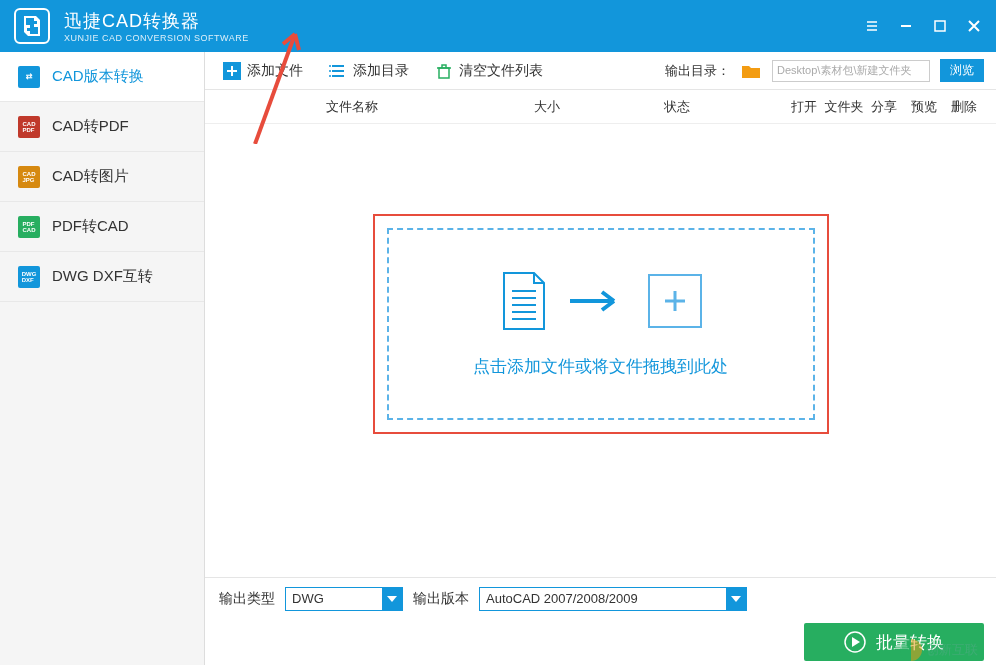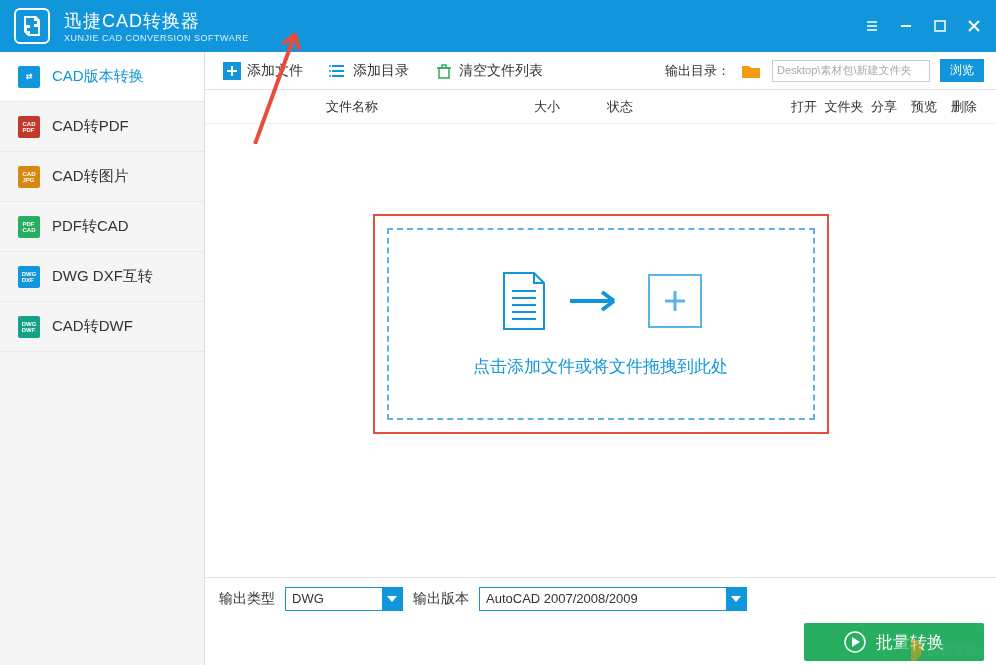--- a/index.html
+++ b/index.html
@@ -24,21 +24,21 @@
 .tool-icon { width: 18px; height: 18px; display: flex; align-items: center; justify-content: center; }
 .tool-icon svg { width: 18px; height: 18px; }
 .toolbar-spacer { flex: 1; }
 .output-label { font-size: 13px; color: #333; }
 .folder-icon { width: 18px; height: 14px; margin: 0 6px; }
 .output-path { border: 1px solid #ccc; height: 22px; width: 158px; font-size: 11px; color: #aaa; padding: 0 4px; display: flex; align-items: center; overflow: hidden; white-space: nowrap; }
 .browse-btn { background: #1296db; color: #fff; font-size: 12px; padding: 3px 10px; cursor: pointer; margin-left: 4px; margin-right: 4px; }
 .columns { height: 34px; display: flex; align-items: center; padding: 0 12px; font-size: 13px; color: #333; border-bottom: 1px solid #eee; }
 .col-name { width: 270px; text-align: center; }
 .col-size { width: 120px; text-align: center; }
-.col-status { width: 140px; }
+.col-status { width: 140px; text-align: center; }
 .col-actions { margin-left: auto; display: flex; gap: 0; }
 .col-actions span { width: 40px; text-align: center; }
 .drop-area { flex: 1; display: flex; align-items: flex-start; justify-content: center; padding-top: 90px; position: relative; }
 .drop-box-outer { border: 2px solid #e74c3c; padding: 12px; }
 .drop-box { border: 2px dashed #5bb3e8; width: 428px; height: 192px; display: flex; flex-direction: column; align-items: center; justify-content: center; gap: 24px; cursor: pointer; }
 .drop-graphic { display: flex; align-items: center; gap: 22px; }
 .doc-icon { width: 48px; height: 60px; }
 .arrow-icon { width: 56px; height: 22px; }
 .plus-box { width: 54px; height: 54px; border: 2px solid #5bb3e8; display: flex; align-items: center; justify-content: center; }
 .plus-box svg { width: 28px; height: 28px; }
@@ -110,24 +110,20 @@
       <span>CAD转图片</span>
     </div>
     <div class="side-item">
       <div class="side-icon" style="background:#27ae60;font-size:6px;line-height:1">PDF<br>CAD</div>
       <span>PDF转CAD</span>
     </div>
     <div class="side-item">
       <div class="side-icon" style="background:#1296db;font-size:6px;line-height:1">DWG<br>DXF</div>
       <span>DWG DXF互转</span>
     </div>
-    <div class="side-item">
-      <div class="side-icon" style="background:#16a085;font-size:6px;line-height:1">DWG<br>DWF</div>
-      <span>CAD转DWF</span>
-    </div>
   </div>
 
   <div class="main">
     <div class="toolbar">
       <div class="tool-btn">
         <div class="tool-icon">
             <svg viewBox="0 0 18 18">
               <rect width="18" height="18" fill="#1296db"></rect>
               <path d="M9 4v10M4 9h10" stroke="#fff" stroke-width="2"></path>
             </svg>

